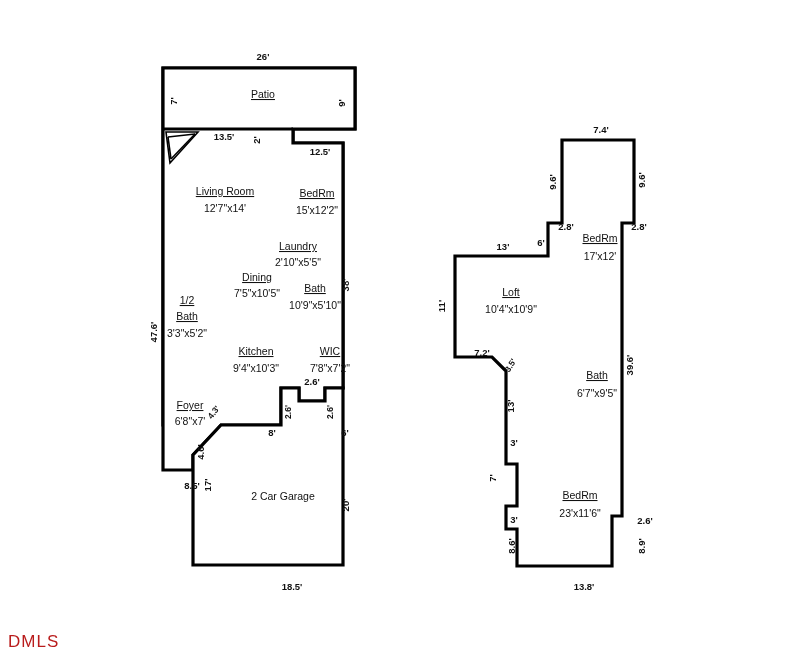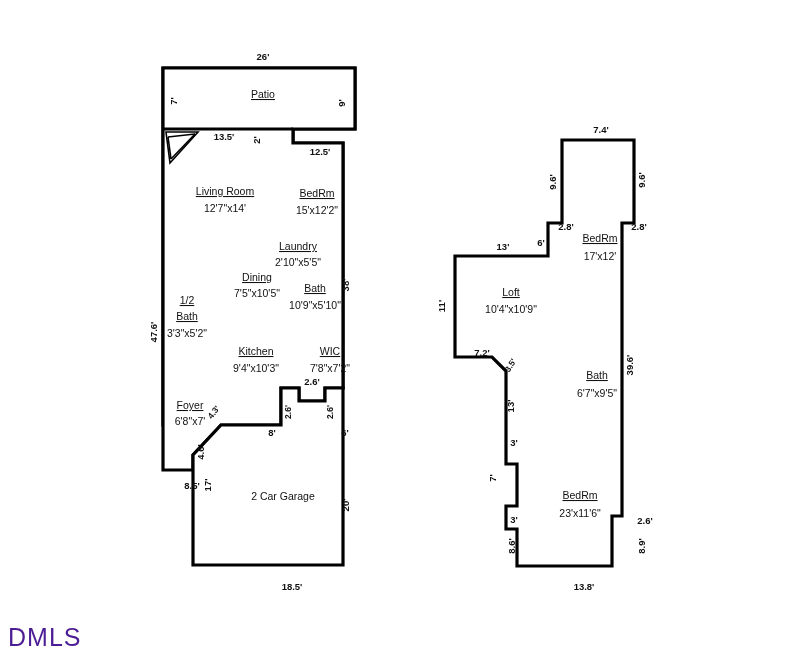--- a/index.html
+++ b/index.html
@@ -55,23 +55,23 @@
   }
   .dim-small {
     font-size: 8.5px;
     text-anchor: middle;
     font-weight: 700;
   }
   .watermark {
     position: absolute;
     left: 8px;
     bottom: 18px;
-    font-size: 25px;
+    font-size: 17px;
     letter-spacing: 1px;
-    color: #4c1d95;
+    color: #b91c1c;
     font-family: "Liberation Sans", sans-serif;
     user-select: none;
   }
 </style>
 </head>
 <body>
 
 <svg id="plan-canvas" viewBox="0 0 800 670">
 
   <g>

